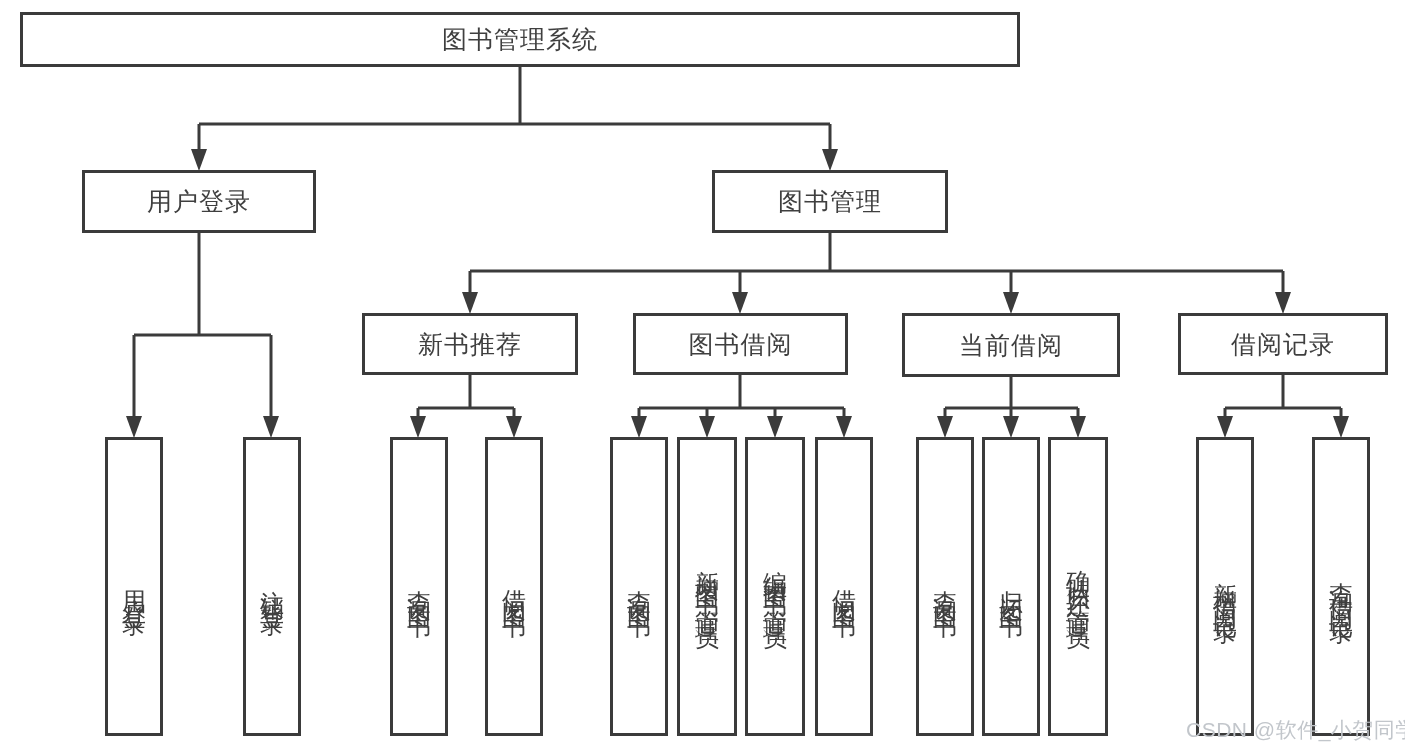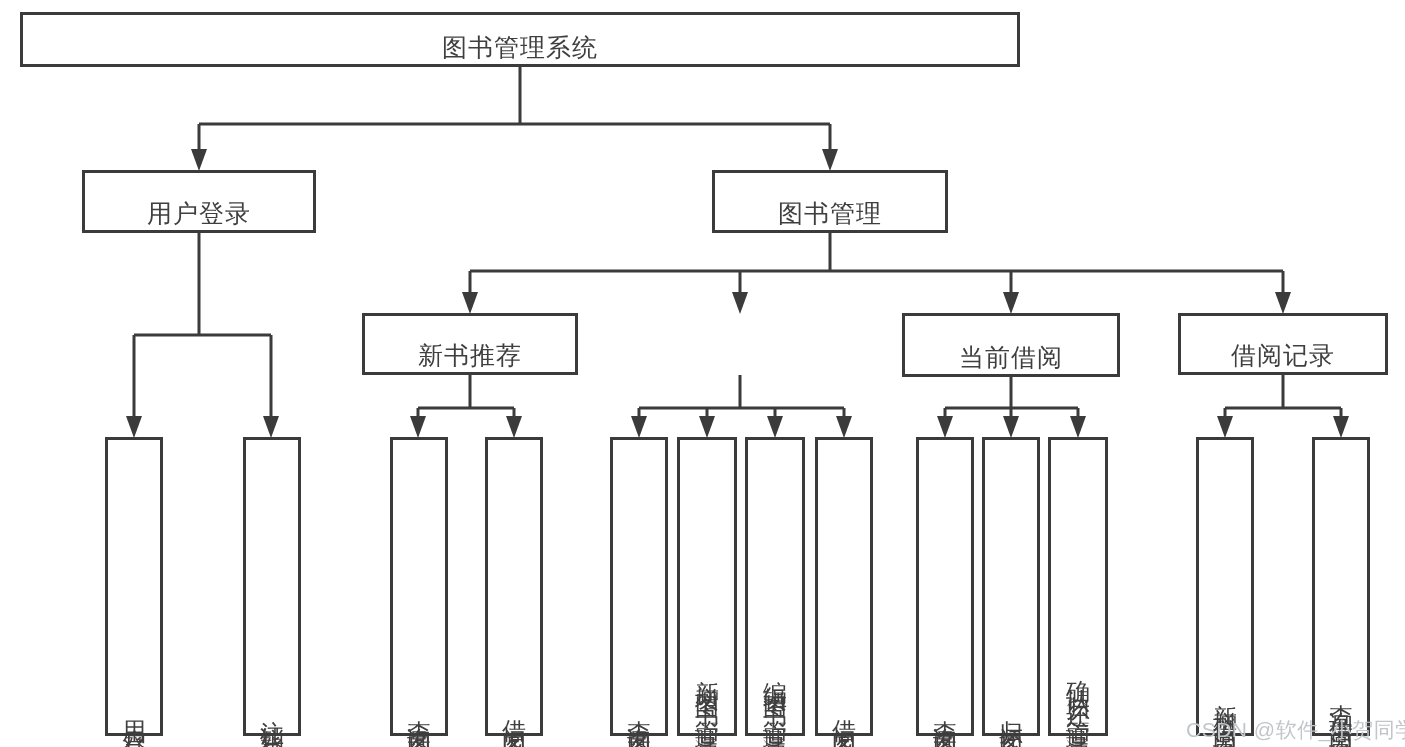--- a/index.html
+++ b/index.html
@@ -25,21 +25,21 @@
     position: absolute;
     left: 0; top: 0;
     z-index: 1;
   }
   .node {
     position: absolute;
     box-sizing: border-box;
     border: 3px solid var(--line);
     background: #ffffff;
     display: flex;
-    align-items: flex-end;
+    align-items: center;
     justify-content: center;
     z-index: 2;
   }
   .node .label {
     font-size: 25px;
     color: var(--text);
     letter-spacing: 1px;
     white-space: nowrap;
   }
   .node.leaf .vlabel {
@@ -107,20 +107,23 @@
   <div class="node branch" style="left:82px;top:170px;width:234px;height:63px">
     <span class="label">用户登录</span>
   </div>
   <div class="node branch" style="left:712px;top:170px;width:236px;height:63px">
     <span class="label">图书管理</span>
   </div>
 
   <div class="node branch" style="left:362px;top:313px;width:216px;height:62px">
     <span class="label">新书推荐</span>
   </div>
+  <div class="node branch" style="left:633px;top:313px;width:215px;height:62px">
+    <span class="label">图书借阅</span>
+  </div>
   <div class="node branch" style="left:902px;top:313px;width:218px;height:64px">
     <span class="label">当前借阅</span>
   </div>
   <div class="node branch" style="left:1178px;top:313px;width:210px;height:62px">
     <span class="label">借阅记录</span>
   </div>
 
   <div class="node leaf" style="left:105px;top:437px;width:58px;height:299px">
     <span class="vlabel">用户登录</span>
   </div>

